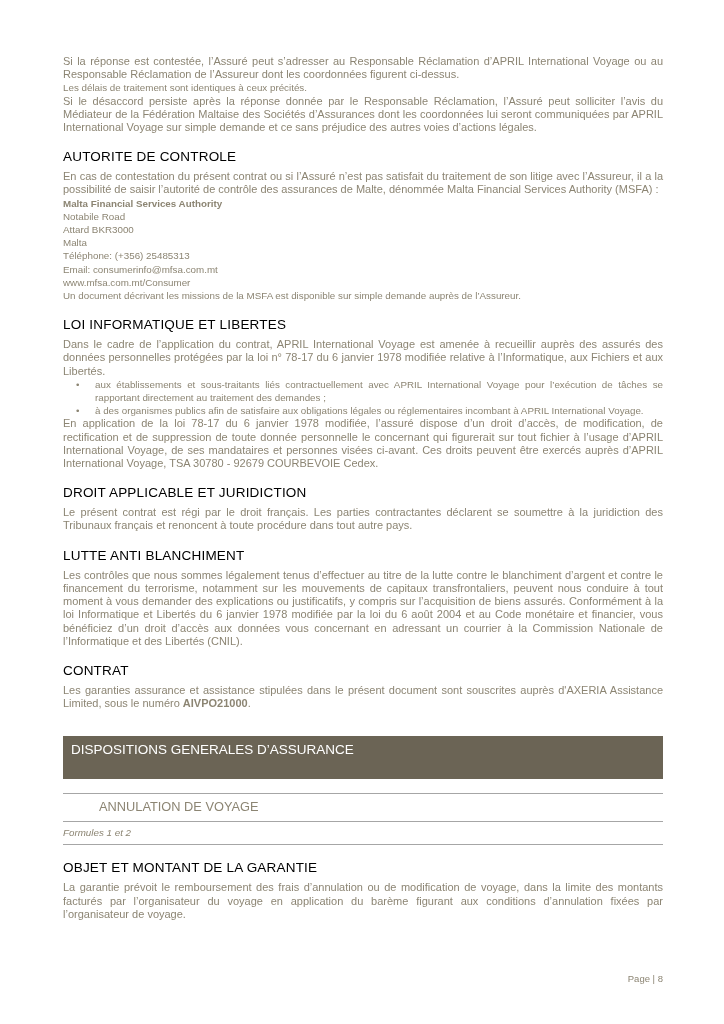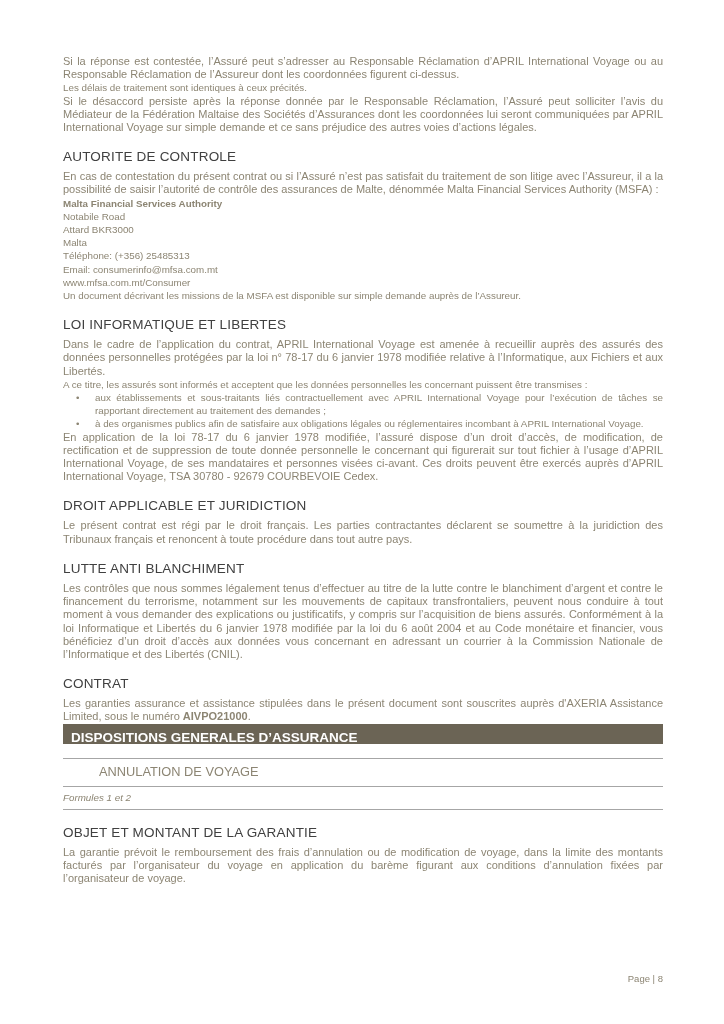--- a/index.html
+++ b/index.html
@@ -29,42 +29,43 @@
     margin: 0;
     font-size: 9.8px;
     line-height: 13.2px;
   }
   .bold { font-weight: bold; }
   h2.section-title {
     margin: 14px 0 5px 0;
     font-size: 13.5px;
     line-height: 17px;
     font-weight: 400;
-    color: #404040;
+    color: #000000;
     letter-spacing: 0.2px;
   }
   .bullet-row {
     display: flex;
     margin: 0;
     font-size: 9.8px;
     line-height: 13.2px;
   }
   .bullet-marker {
     flex: none;
     width: 32px;
     padding-left: 13px;
     box-sizing: border-box;
   }
   .bullet-text { flex: 1; text-align: justify; }
   .banner {
+    margin-top: 26px;
     background: #6b6455;
     color: #ffffff;
-    font-weight: bold;
+    font-weight: normal;
     font-size: 13.5px;
-    height: 20px;
+    height: 43px;
     line-height: 28px;
     padding-left: 8px;
     box-sizing: border-box;
   }
   .ann-block { margin-top: 14px; }
   .rule {
     height: 0;
     border-top: 1px solid #a6a6a6;
   }
   .ann-title {
@@ -105,21 +106,20 @@
     <div class="line">Notabile Road</div>
     <div class="line">Attard BKR3000</div>
     <div class="line">Malta</div>
     <div class="line">Téléphone: (+356) 25485313</div>
     <div class="line">Email: consumerinfo@mfsa.com.mt</div>
     <div class="line">www.mfsa.com.mt/Consumer</div>
     <div class="line">Un document décrivant les missions de la MSFA est disponible sur simple demande auprès de l’Assureur.</div>
 
     <h2 class="section-title">LOI INFORMATIQUE ET LIBERTES</h2>
     <p class="body-p">Dans le cadre de l’application du contrat, APRIL International Voyage est amenée à recueillir auprès des assurés des données personnelles protégées par la loi n° 78-17 du 6 janvier 1978 modifiée relative à l’Informatique, aux Fichiers et aux Libertés.</p>
-    <p class="line">A ce titre, les assurés sont informés et acceptent que les données personnelles les concernant puissent être transmises :</p>
     <div class="bullet-row">
       <span class="bullet-marker">•</span>
       <span class="bullet-text">aux établissements et sous-traitants liés contractuellement avec APRIL International Voyage pour l’exécution de tâches se rapportant directement au traitement des demandes ;</span>
     </div>
     <div class="bullet-row">
       <span class="bullet-marker">•</span>
       <span class="bullet-text">à des organismes publics afin de satisfaire aux obligations légales ou réglementaires incombant à APRIL International Voyage.</span>
     </div>
     <p class="body-p">En application de la loi 78-17 du 6 janvier 1978 modifiée, l’assuré dispose d’un droit d’accès, de modification, de rectification et de suppression de toute donnée personnelle le concernant qui figurerait sur tout fichier à l’usage d’APRIL International Voyage, de ses mandataires et personnes visées ci-avant. Ces droits peuvent être exercés auprès d’APRIL International Voyage, TSA 30780 - 92679 COURBEVOIE Cedex.</p>
 

